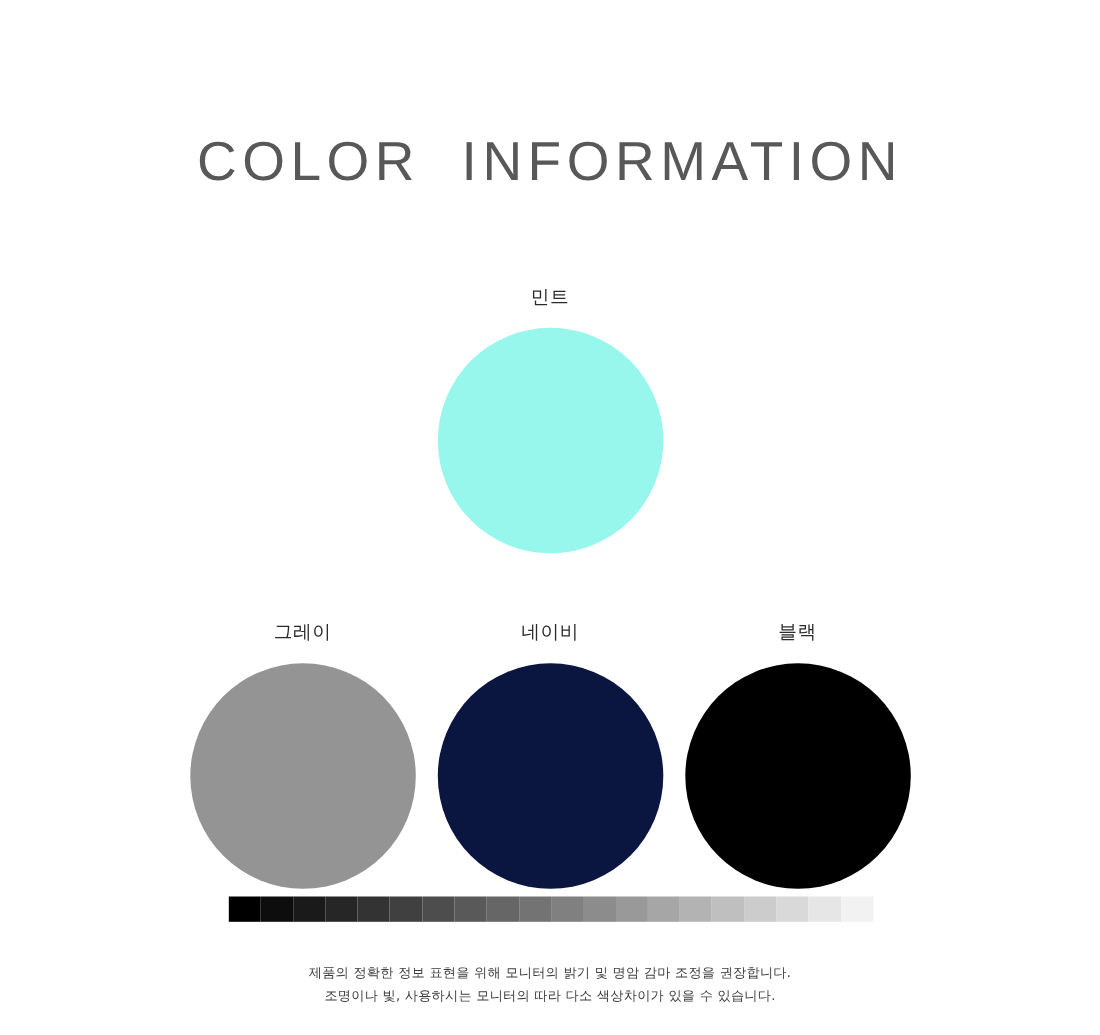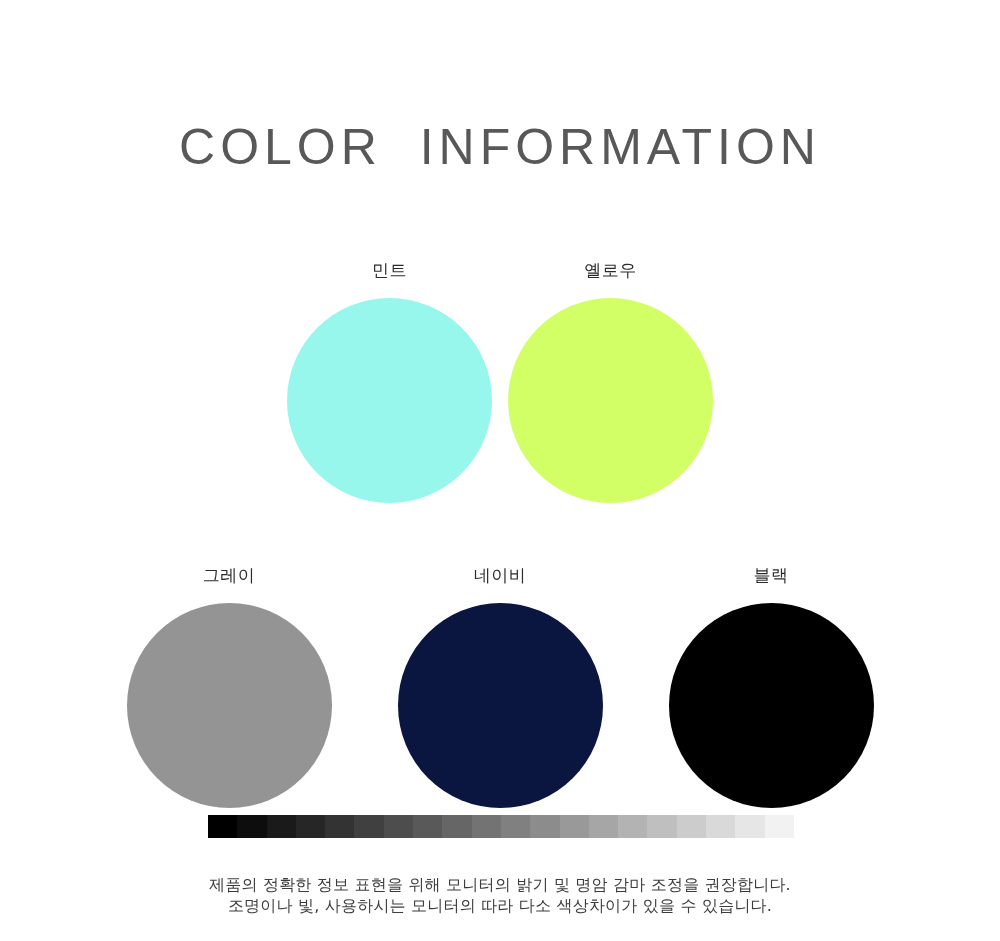--- a/index.html
+++ b/index.html
@@ -44,21 +44,21 @@
     width: 1000px;
   }
 
   .swatch-row {
     display: flex;
     justify-content: center;
     align-items: flex-start;
   }
 
   .swatch-row.row-1 { gap: 16px; }
-  .swatch-row.row-2 { gap: 66px; margin-top: 64px; align-items: center; }
+  .swatch-row.row-2 { gap: 20px; margin-top: 64px; align-items: center; }
 
   .swatch {
     width: 205px;
     display: flex;
     flex-direction: column;
     align-items: center;
   }
 
   .swatch-label {
     font-family: "DejaVu Sans", sans-serif;
@@ -97,21 +97,21 @@
   
   .notes {
     position: absolute;
     top: 874px;
     left: 0;
     width: 1000px;
     text-align: center;
   }
   .note-line {
     font-family: "DejaVu Sans", sans-serif;
-    font-size: 16px;
+    font-size: 12px;
     color: #3d3d3d;
     line-height: 21px;
     letter-spacing: 0.2px;
   }
 </style>
 </head>
 <body>
 
 <div class="page">
 
@@ -120,24 +120,20 @@
   <div class="swatch-rows">
 
     <div class="swatch-row row-1">
 
       <div class="swatch">
         <div class="swatch-label">민트</div>
         <div class="swatch-circle" style="background-color: rgb(151, 247, 236);"></div>
       </div>
 
 
-      <div class="swatch">
-        <div class="swatch-label">옐로우</div>
-        <div class="swatch-circle" style="background-color: rgb(210, 255, 102);"></div>
-      </div>
 
 
     </div>
 
     <div class="swatch-row row-2">
 
       <div class="swatch">
         <div class="swatch-label">그레이</div>
         <div class="swatch-circle" style="background-color: rgb(148, 148, 148);"></div>
       </div>

